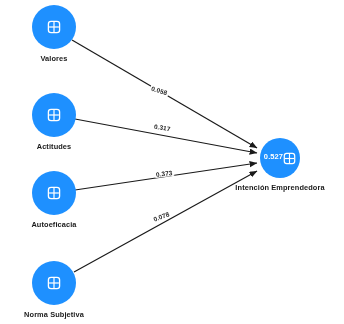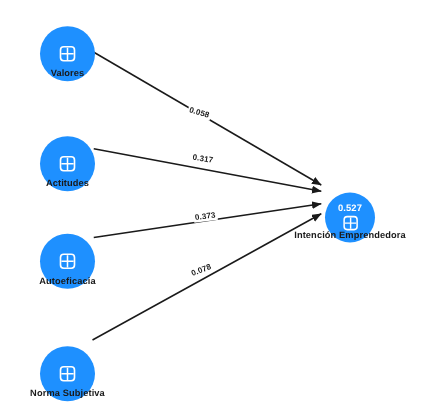--- a/index.html
+++ b/index.html
@@ -9,24 +9,23 @@
     font-family:"Liberation Sans", sans-serif;
     overflow:hidden;
     position:relative;
   }
   #canvas{position:absolute;inset:0;width:344px;height:324px;}
   .node{
     position:absolute;
     border-radius:50%;
     background:#1e90ff;
     display:flex;
-    flex-direction:column;
+    flex-direction:row;
     align-items:center;
     justify-content:center;
-    margin-top:16px;
   }
   .node-glyph{display:block;}
   .node-r2{
     color:#ffffff;
     font-size:7.5px;
     font-weight:bold;
     line-height:1;
     margin-bottom:2px;
     letter-spacing:.1px;
   }

